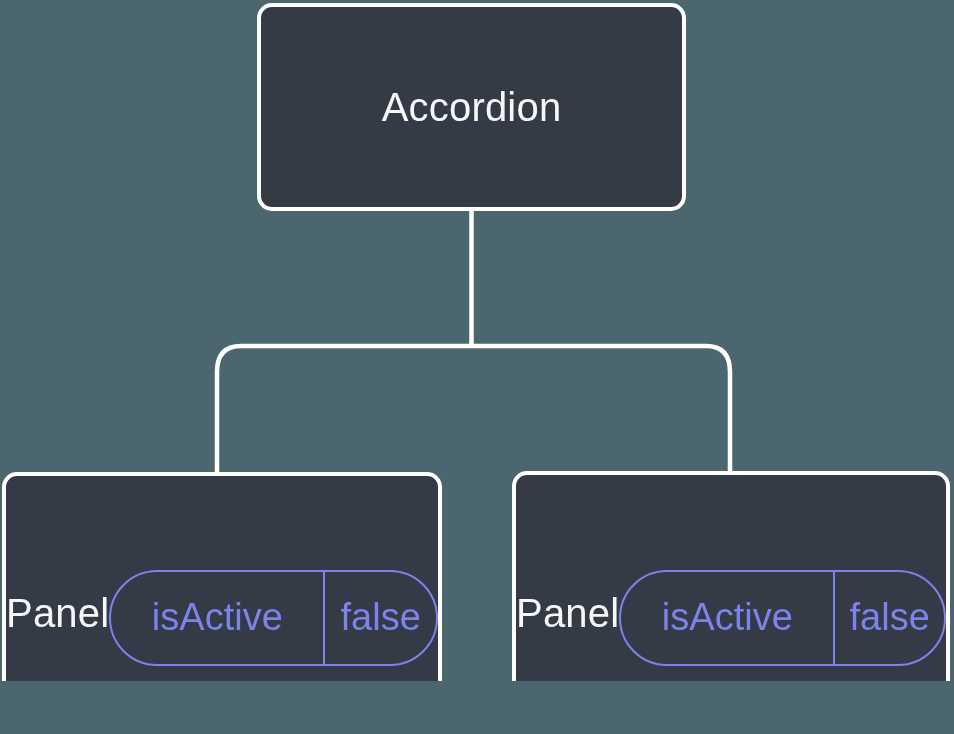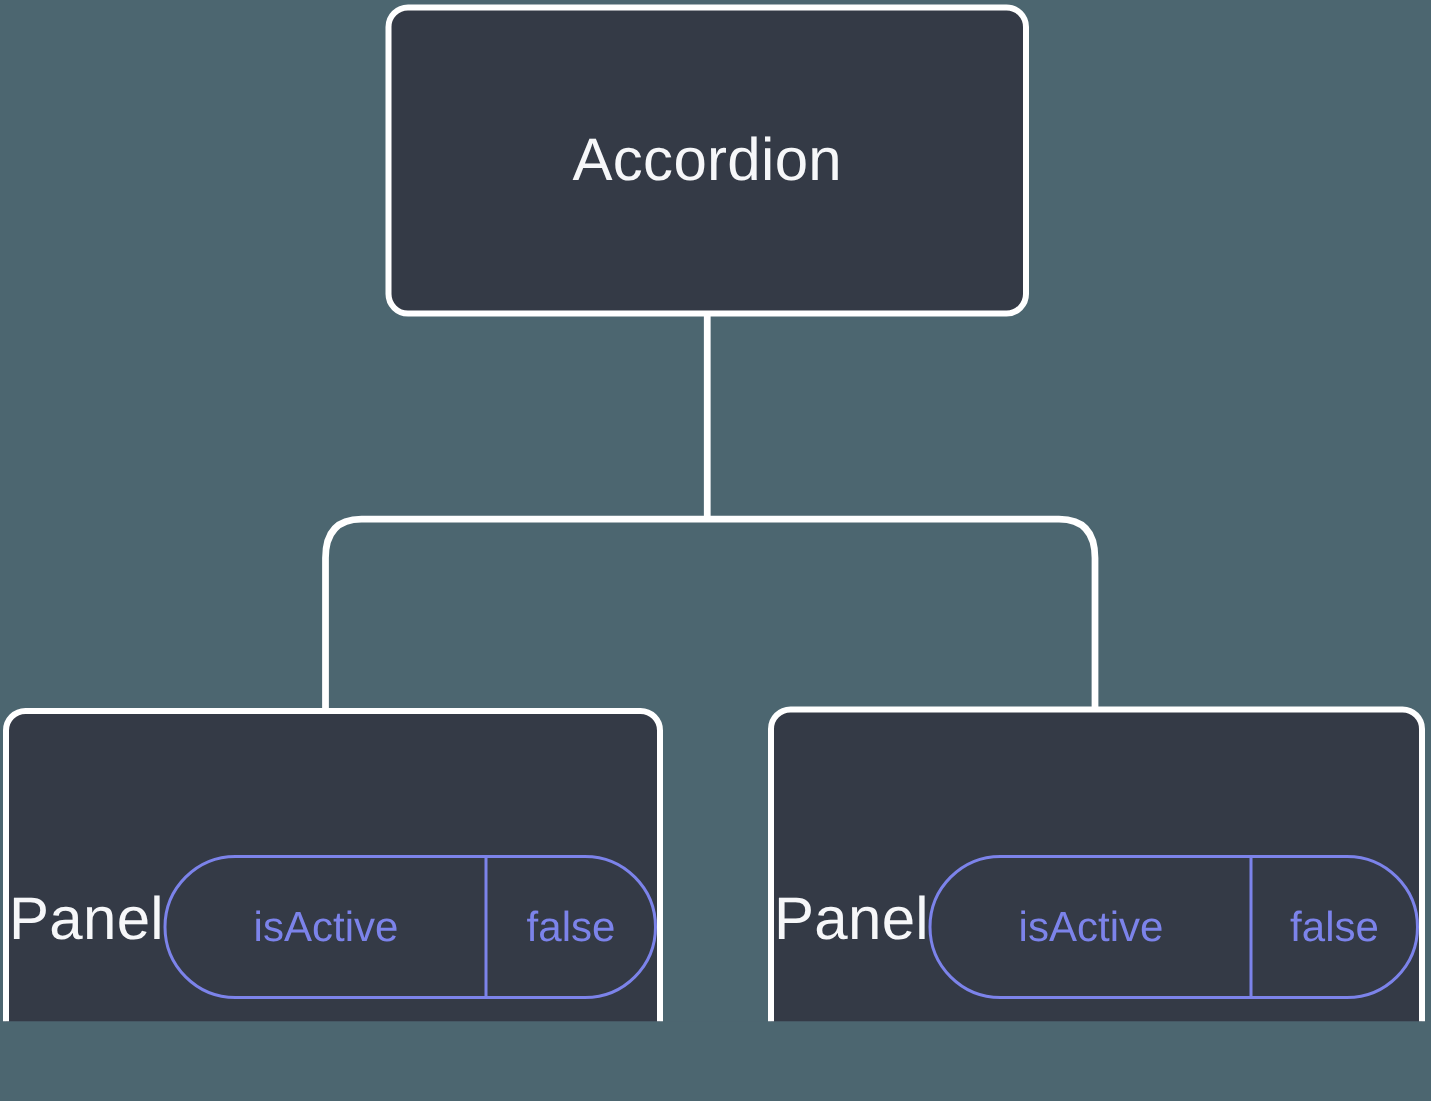--- a/index.html
+++ b/index.html
@@ -80,21 +80,21 @@
     border-radius: 48px;
     display: flex;
     align-items: stretch;
     overflow: hidden;
   }
   .state-cell {
     display: flex;
     align-items: center;
     justify-content: center;
     color: var(--state-accent, #7C83EA);
-    font-size: 28px;
+    font-size: 38px;
     font-weight: 400;
     white-space: nowrap;
   }
   .state-key-cell {
     width: 212px;
     border-right: 2.5px solid var(--state-accent, #7C83EA);
   }
   .state-value-cell {
     flex: 1;
   }

